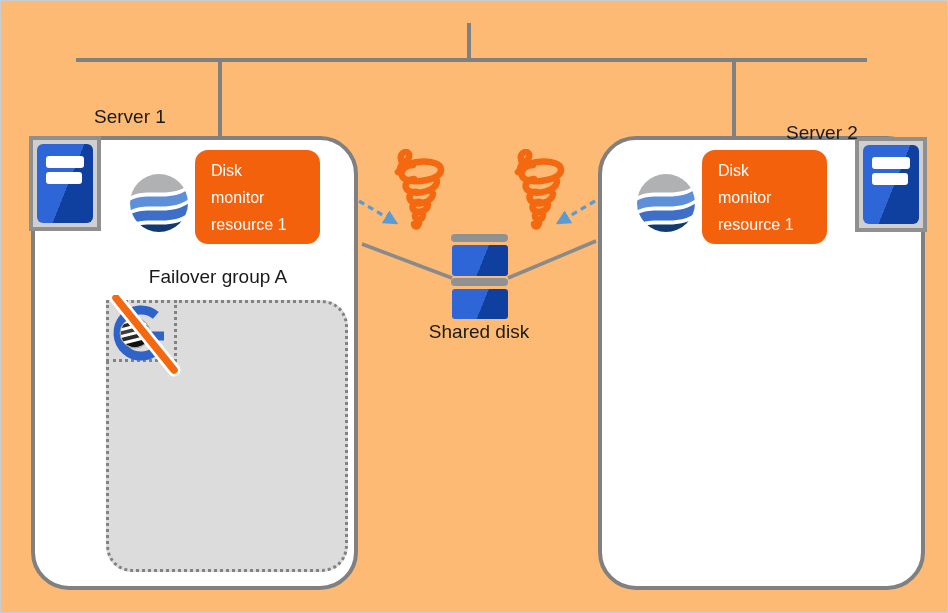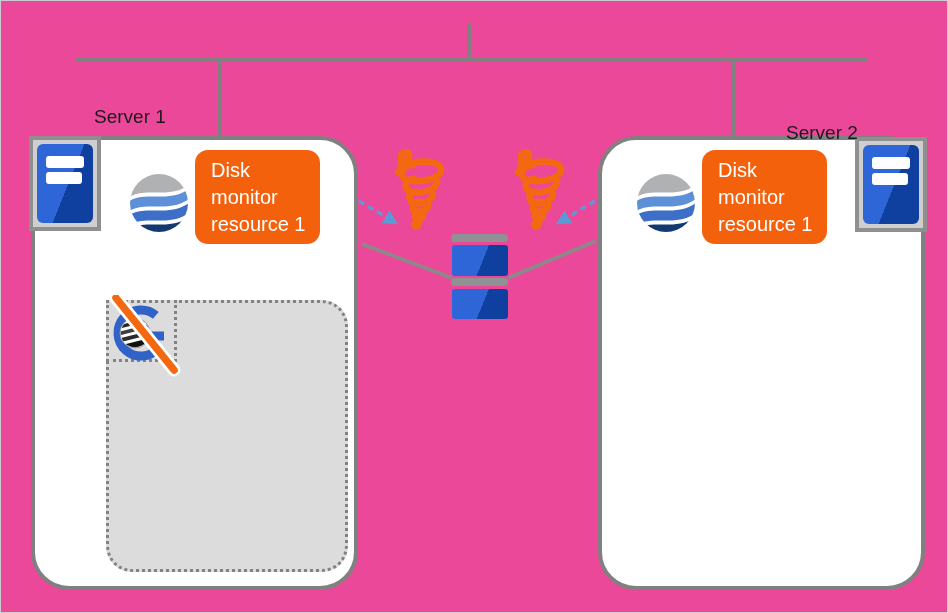--- a/index.html
+++ b/index.html
@@ -1,37 +1,37 @@
 <!DOCTYPE html>
 <html><head>
 <meta charset="utf-8">
 <style>
   html,body{margin:0;padding:0;background:#fff;font-family:"Liberation Sans",sans-serif;}
   #canvas{
-    position:relative;width:948px;height:613px;background:#ec4899;
+    position:relative;width:948px;height:613px;background:#fdba74;
     border:1px solid #c9cdd1;box-sizing:border-box;overflow:hidden;
   }
   #overlay{position:absolute;left:0;top:0;z-index:0;}
   .txt{position:absolute;color:#1a1a1a;font-size:19px;line-height:20px;z-index:3;}
   .server-box{
     position:absolute;width:327px;height:454px;background:#ffffff;
     border:4px solid #808080;border-radius:38px;box-sizing:border-box;z-index:1;
   }
   
   .server-icon{position:absolute;width:72px;height:95px;background:#cfcfcf;
     border:4px solid #8f8f8f;box-sizing:border-box;z-index:2;}
   .tower{position:absolute;left:4px;top:4px;width:56px;height:79px;border-radius:6px;
     background:linear-gradient(112deg,#2e66d8 54%,#10409f 54%);}
   .tower .bar1,.tower .bar2{position:absolute;background:#ffffff;border-radius:3px;}
   .tower .bar1{left:9px;top:12px;width:38px;height:12px;}
   .tower .bar2{left:9px;top:28px;width:36px;height:12px;}
   
   .badge{
     position:absolute;width:125px;height:94px;background:#f4610d;border-radius:13px;
-    color:#ffffff;font-size:20px;line-height:27px;padding:7px 10px 0 16px;
+    color:#ffffff;font-size:16px;line-height:27px;padding:7px 10px 0 16px;
     box-sizing:border-box;white-space:pre-line;z-index:2;
   }
   .logo{position:absolute;z-index:2;}
   .tornado{position:absolute;z-index:2;}
   
   .disk-cap{position:absolute;width:57px;height:8px;background:#8f9193;border-radius:4px;z-index:2;}
   .disk-body{position:absolute;width:56px;height:31px;border-radius:3px;z-index:2;
     background:linear-gradient(112deg,#2e66d8 54%,#10409f 54%);}
   
   #group-rect{
@@ -86,20 +86,21 @@
       </clipPath>
     <g clip-path="url(#ballclip)" transform="rotate(-14 28 38)">
       <rect x="10" y="26.5" width="36" height="3.4" fill="#2a2a2a"></rect>
       <rect x="10" y="33" width="36" height="3.6" fill="#3d3d3d"></rect>
       <rect x="10" y="39.5" width="36" height="3.8" fill="#2a2a2a"></rect>
       <rect x="10" y="46.5" width="36" height="7.5" fill="#111111"></rect>
     </g>
     <path d="M9,3 L67,75" stroke="#ffffff" stroke-width="13" stroke-linecap="round"></path>
     <path d="M9,3 L67,75" stroke="#f4690f" stroke-width="7.5" stroke-linecap="round"></path>
   </svg>
+  <div class="txt" id="group-label" style="left:92px;top:266px;">Failover group A</div>
 
   <div class="server-icon" style="left:28px;top:135px;">
     <div class="tower">
       <div class="bar1"></div>
       <div class="bar2"></div>
     </div>
   </div>
   <div class="server-icon" style="left:854px;top:136px;">
     <div class="tower">
       <div class="bar1"></div>
@@ -153,14 +154,15 @@
              M49,45 C48,54 32,57 27,52 C23,47 28,42 33,43
              M44,56 C43,63 32,65 29,60 C27,55 32,52 36,53
              M39,66 C38,72 31,72 31,67
              M35,74 C34,79 30,78 30,75" fill="none" stroke="#f4690f" stroke-width="6.5" stroke-linecap="round"></path>
   </svg>
 
   <div class="disk-cap" style="left:450px;top:233px;"></div>
   <div class="disk-body" style="left:451px;top:244px;"></div>
   <div class="disk-cap" style="left:450px;top:277px;"></div>
   <div class="disk-body" style="left:451px;top:288px;height:30px;"></div>
+  <div class="txt" id="shared-disk-label" style="left:398px;top:321px;">Shared disk</div>
 
 </div>
 
 </body></html>

